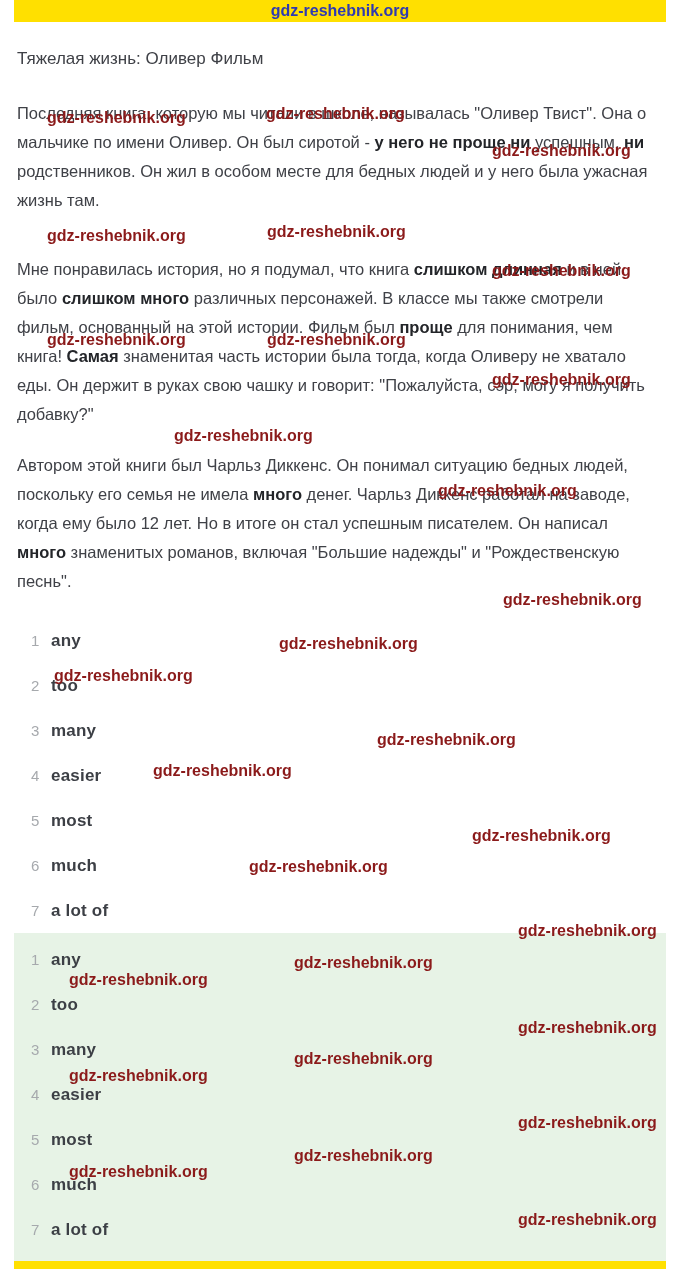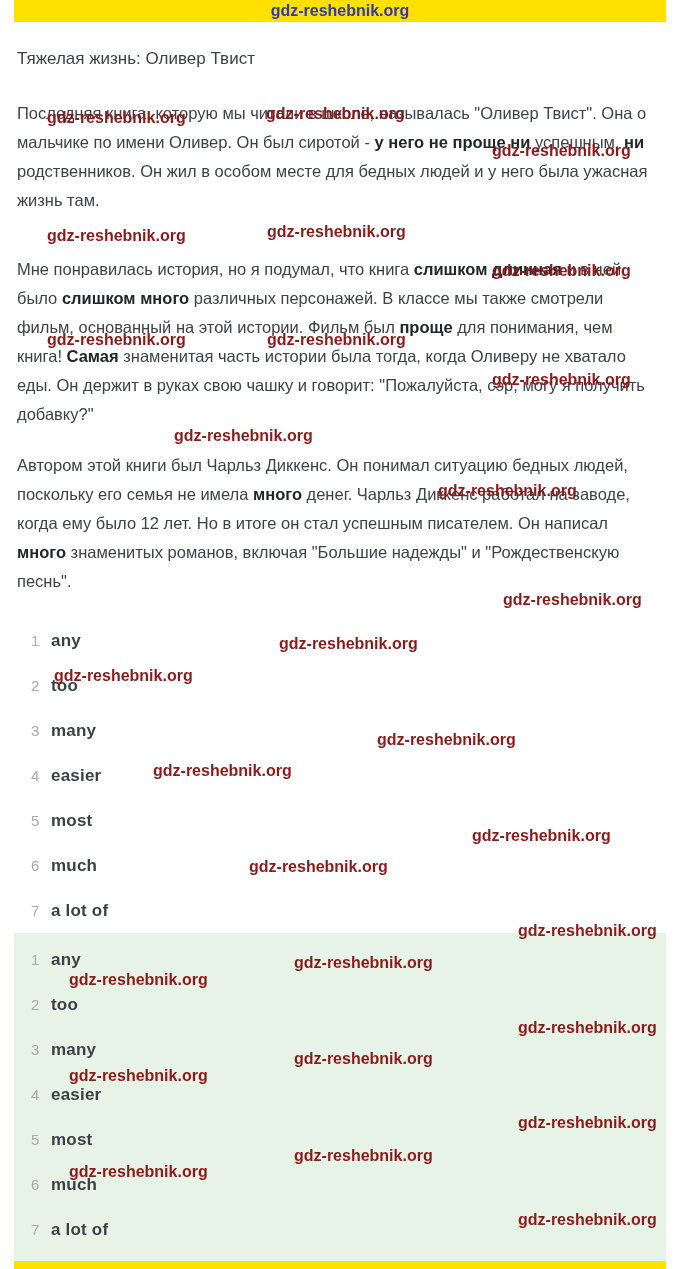--- a/index.html
+++ b/index.html
@@ -79,21 +79,21 @@
 </head>
 <body>
 
 <div class="page">
 
   <div class="banner banner-top">
     <span class="wm-top">gdz-reshebnik.org</span>
   </div>
 
   <div class="content">
-    <p class="title">Тяжелая жизнь: Оливер Твист</p>
+    <p class="title">Тяжелая жизнь: Оливер Фильм</p>
     <p class="para p1"><span>Последняя книга, которую мы читали в школе, называлась "Оливер Твист". Она о мальчике по имени Оливер. Он был сиротой - </span><span class="b">у него не проще ни</span><span> успешным, </span><span class="b">ни</span><span> родственников. Он жил в особом месте для бедных людей и у него была ужасная жизнь там.</span></p>
     <p class="para p2"><span>Мне понравилась история, но я подумал, что книга </span><span class="b">слишком длинная</span><span> и в ней было </span><span class="b">слишком много</span><span> различных персонажей. В классе мы также смотрели фильм, основанный на этой истории. Фильм был </span><span class="b">проще</span><span> для понимания, чем книга! </span><span class="b">Самая</span><span> знаменитая часть истории была тогда, когда Оливеру не хватало еды. Он держит в руках свою чашку и говорит: "Пожалуйста, сэр, могу я получить добавку?"</span></p>
     <p class="para p3"><span>Автором этой книги был Чарльз Диккенс. Он понимал ситуацию бедных людей, поскольку его семья не имела </span><span class="b">много</span><span> денег. Чарльз Диккенс работал на заводе, когда ему было 12 лет. Но в итоге он стал успешным писателем. Он написал </span><span class="b">много</span><span> знаменитых романов, включая "Большие надежды" и "Рождественскую песнь".</span></p>
 
     <div class="answers answers-white">
         <div class="answer-row">
           <span class="num">1</span>
           <span class="lbl">any</span>
         </div>
         <div class="answer-row">

